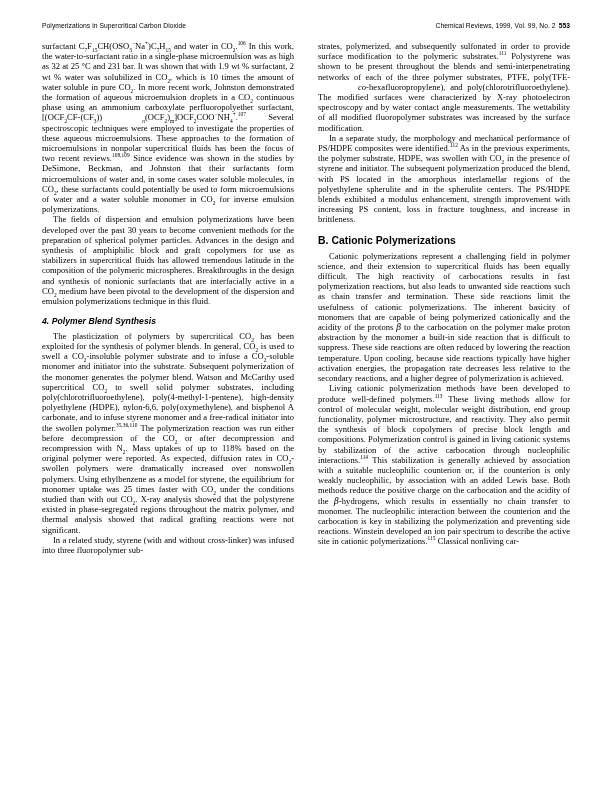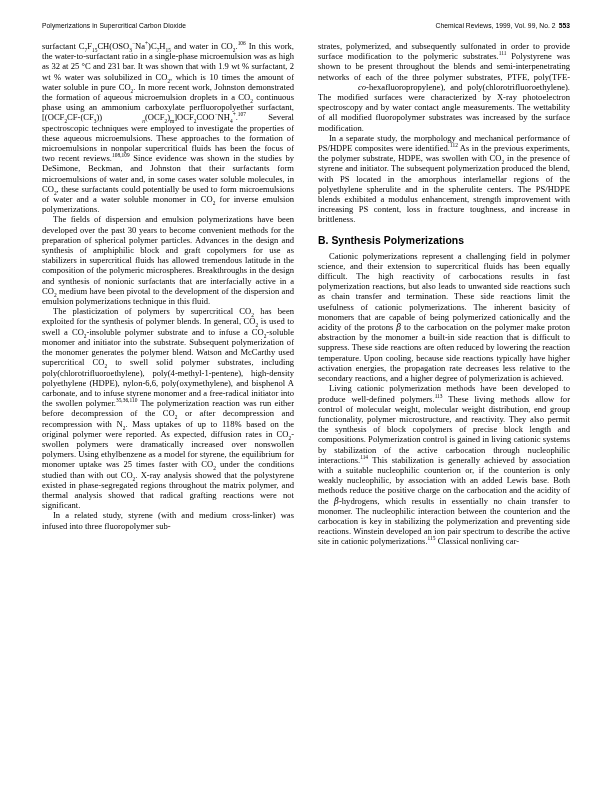--- a/index.html
+++ b/index.html
@@ -105,26 +105,27 @@
     <div class="rh-right">
       <span>Chemical Reviews, 1999, Vol. 99, No. 2</span><span class="pageno">553</span>
     </div>
   </div>
 
   <div class="columns">
 
     <div class="col">
       <p class="body">surfactant C<sub>7</sub>F<sub>15</sub>CH(OSO<sub>3</sub><sup>−</sup>Na<sup>+</sup>)C<sub>7</sub>H<sub>15</sub> and water in CO<sub>2</sub>.<span class="ref">106</span> In this work, the water-to-surfactant ratio in a single-phase microemulsion was as high as 32 at 25 °C and 231 bar. It was shown that with 1.9 wt % surfactant, 2 wt % water was solubilized in CO<sub>2</sub>, which is 10 times the amount of water soluble in pure CO<sub>2</sub>. In more recent work, Johnston demonstrated the formation of aqueous microemulsion droplets in a CO<sub>2</sub> continuous phase using an ammonium carboxylate perfluoropolyether surfactant, [(OCF<sub>2</sub>CF-(CF<sub>3</sub>))<sub><span class="ital">n</span></sub>(OCF<sub>2</sub>)<sub>m</sub>]OCF<sub>2</sub>COO<sup>−</sup>NH<sub>4</sub><sup>+</sup>.<span class="ref">107</span> Several spectroscopic techniques were employed to investigate the properties of these aqueous microemulsions. These approaches to the formation of microemulsions in nonpolar supercritical fluids has been the focus of two recent reviews.<span class="ref">108,109</span> Since evidence was shown in the studies by DeSimone, Beckman, and Johnston that their surfactants form microemulsions of water and, in some cases water soluble molecules, in CO<sub>2</sub>, these surfactants could potentially be used to form microemulsions of water and a water soluble monomer in CO<sub>2</sub> for inverse emulsion polymerizations.</p>
       <p class="body indent">The fields of dispersion and emulsion polymerizations have been developed over the past 30 years to become convenient methods for the preparation of spherical polymer particles. Advances in the design and synthesis of amphiphilic block and graft copolymers for use as stabilizers in supercritical fluids has allowed tremendous latitude in the composition of the polymeric microspheres. Breakthroughs in the design and synthesis of nonionic surfactants that are interfacially active in a CO<sub>2</sub> medium have been pivotal to the development of the dispersion and emulsion polymerizations technique in this fluid.</p>
+      <h3 class="sub-head">4. Polymer Blend Synthesis</h3>
       <p class="body indent">The plasticization of polymers by supercritical CO<sub>2</sub> has been exploited for the synthesis of polymer blends. In general, CO<sub>2</sub> is used to swell a CO<sub>2</sub>-insoluble polymer substrate and to infuse a CO<sub>2</sub>-soluble monomer and initiator into the substrate. Subsequent polymerization of the monomer generates the polymer blend. Watson and McCarthy used supercritical CO<sub>2</sub> to swell solid polymer substrates, including poly(chlorotrifluoroethylene), poly(4-methyl-1-pentene), high-density polyethylene (HDPE), nylon-6,6, poly(oxymethylene), and bisphenol A carbonate, and to infuse styrene monomer and a free-radical initiator into the swollen polymer.<span class="ref">35,36,110</span> The polymerization reaction was run either before decompression of the CO<sub>2</sub> or after decompression and recompression with N<sub>2</sub>. Mass uptakes of up to 118% based on the original polymer were reported. As expected, diffusion rates in CO<sub>2</sub>-swollen polymers were dramatically increased over nonswollen polymers. Using ethylbenzene as a model for styrene, the equilibrium for monomer uptake was 25 times faster with CO<sub>2</sub> under the conditions studied than with out CO<sub>2</sub>. X-ray analysis showed that the polystyrene existed in phase-segregated regions throughout the matrix polymer, and thermal analysis showed that radical grafting reactions were not significant.</p>
-      <p class="body indent">In a related study, styrene (with and medium cross-linker) was infused into three fluoropolymer sub-</p>
+      <p class="body indent">In a related study, styrene (with and without cross-linker) was infused into three fluoropolymer sub-</p>
     </div>
 
     <div class="col">
       <p class="body">strates, polymerized, and subsequently sulfonated in order to provide surface modification to the polymeric substrates.<span class="ref">111</span> Polystyrene was shown to be present throughout the blends and semi-interpenetrating networks of each of the three polymer substrates, PTFE, poly(TFE-<span class="ital">co</span>-hexafluoropropylene), and poly(chlorotrifluoroethylene). The modified surfaces were characterized by X-ray photoelectron spectroscopy and by water contact angle measurements. The wettability of all modified fluoropolymer substrates was increased by the surface modification.</p>
       <p class="body indent">In a separate study, the morphology and mechanical performance of PS/HDPE composites were identified.<span class="ref">112</span> As in the previous experiments, the polymer substrate, HDPE, was swollen with CO<sub>2</sub> in the presence of styrene and initiator. The subsequent polymerization produced the blend, with PS located in the amorphous interlamellar regions of the polyethylene spherulite and in the spherulite centers. The PS/HDPE blends exhibited a modulus enhancement, strength improvement with increasing PS content, loss in fracture toughness, and increase in brittleness.</p>
-      <h2 class="main-head">B. Synthesis Polymerizations</h2>
+      <h2 class="main-head">B. Cationic Polymerizations</h2>
       <p class="body indent">Cationic polymerizations represent a challenging field in polymer science, and their extension to supercritical fluids has been equally difficult. The high reactivity of carbocations results in fast polymerization reactions, but also leads to unwanted side reactions such as chain transfer and termination. These side reactions limit the usefulness of cationic polymerizations. The inherent basicity of monomers that are capable of being polymerized cationically and the acidity of the protons <span class="greek">β</span> to the carbocation on the polymer make proton abstraction by the monomer a built-in side reaction that is difficult to suppress. These side reactions are often reduced by lowering the reaction temperature. Upon cooling, because side reactions typically have higher activation energies, the propagation rate decreases less relative to the secondary reactions, and a higher degree of polymerization is achieved.</p>
       <p class="body indent">Living cationic polymerization methods have been developed to produce well-defined polymers.<span class="ref">113</span> These living methods allow for control of molecular weight, molecular weight distribution, end group functionality, polymer microstructure, and reactivity. They also permit the synthesis of block copolymers of precise block length and compositions. Polymerization control is gained in living cationic systems by stabilization of the active carbocation through nucleophilic interactions.<span class="ref">114</span> This stabilization is generally achieved by association with a suitable nucleophilic counterion or, if the counterion is only weakly nucleophilic, by association with an added Lewis base. Both methods reduce the positive charge on the carbocation and the acidity of the <span class="greek">β</span>-hydrogens, which results in essentially no chain transfer to monomer. The nucleophilic interaction between the counterion and the carbocation is key in stabilizing the polymerization and preventing side reactions. Winstein developed an ion pair spectrum to describe the active site in cationic polymerizations.<span class="ref">115</span> Classical nonliving car-</p>
     </div>
 
   </div>
 </div>
 
 </body></html>

